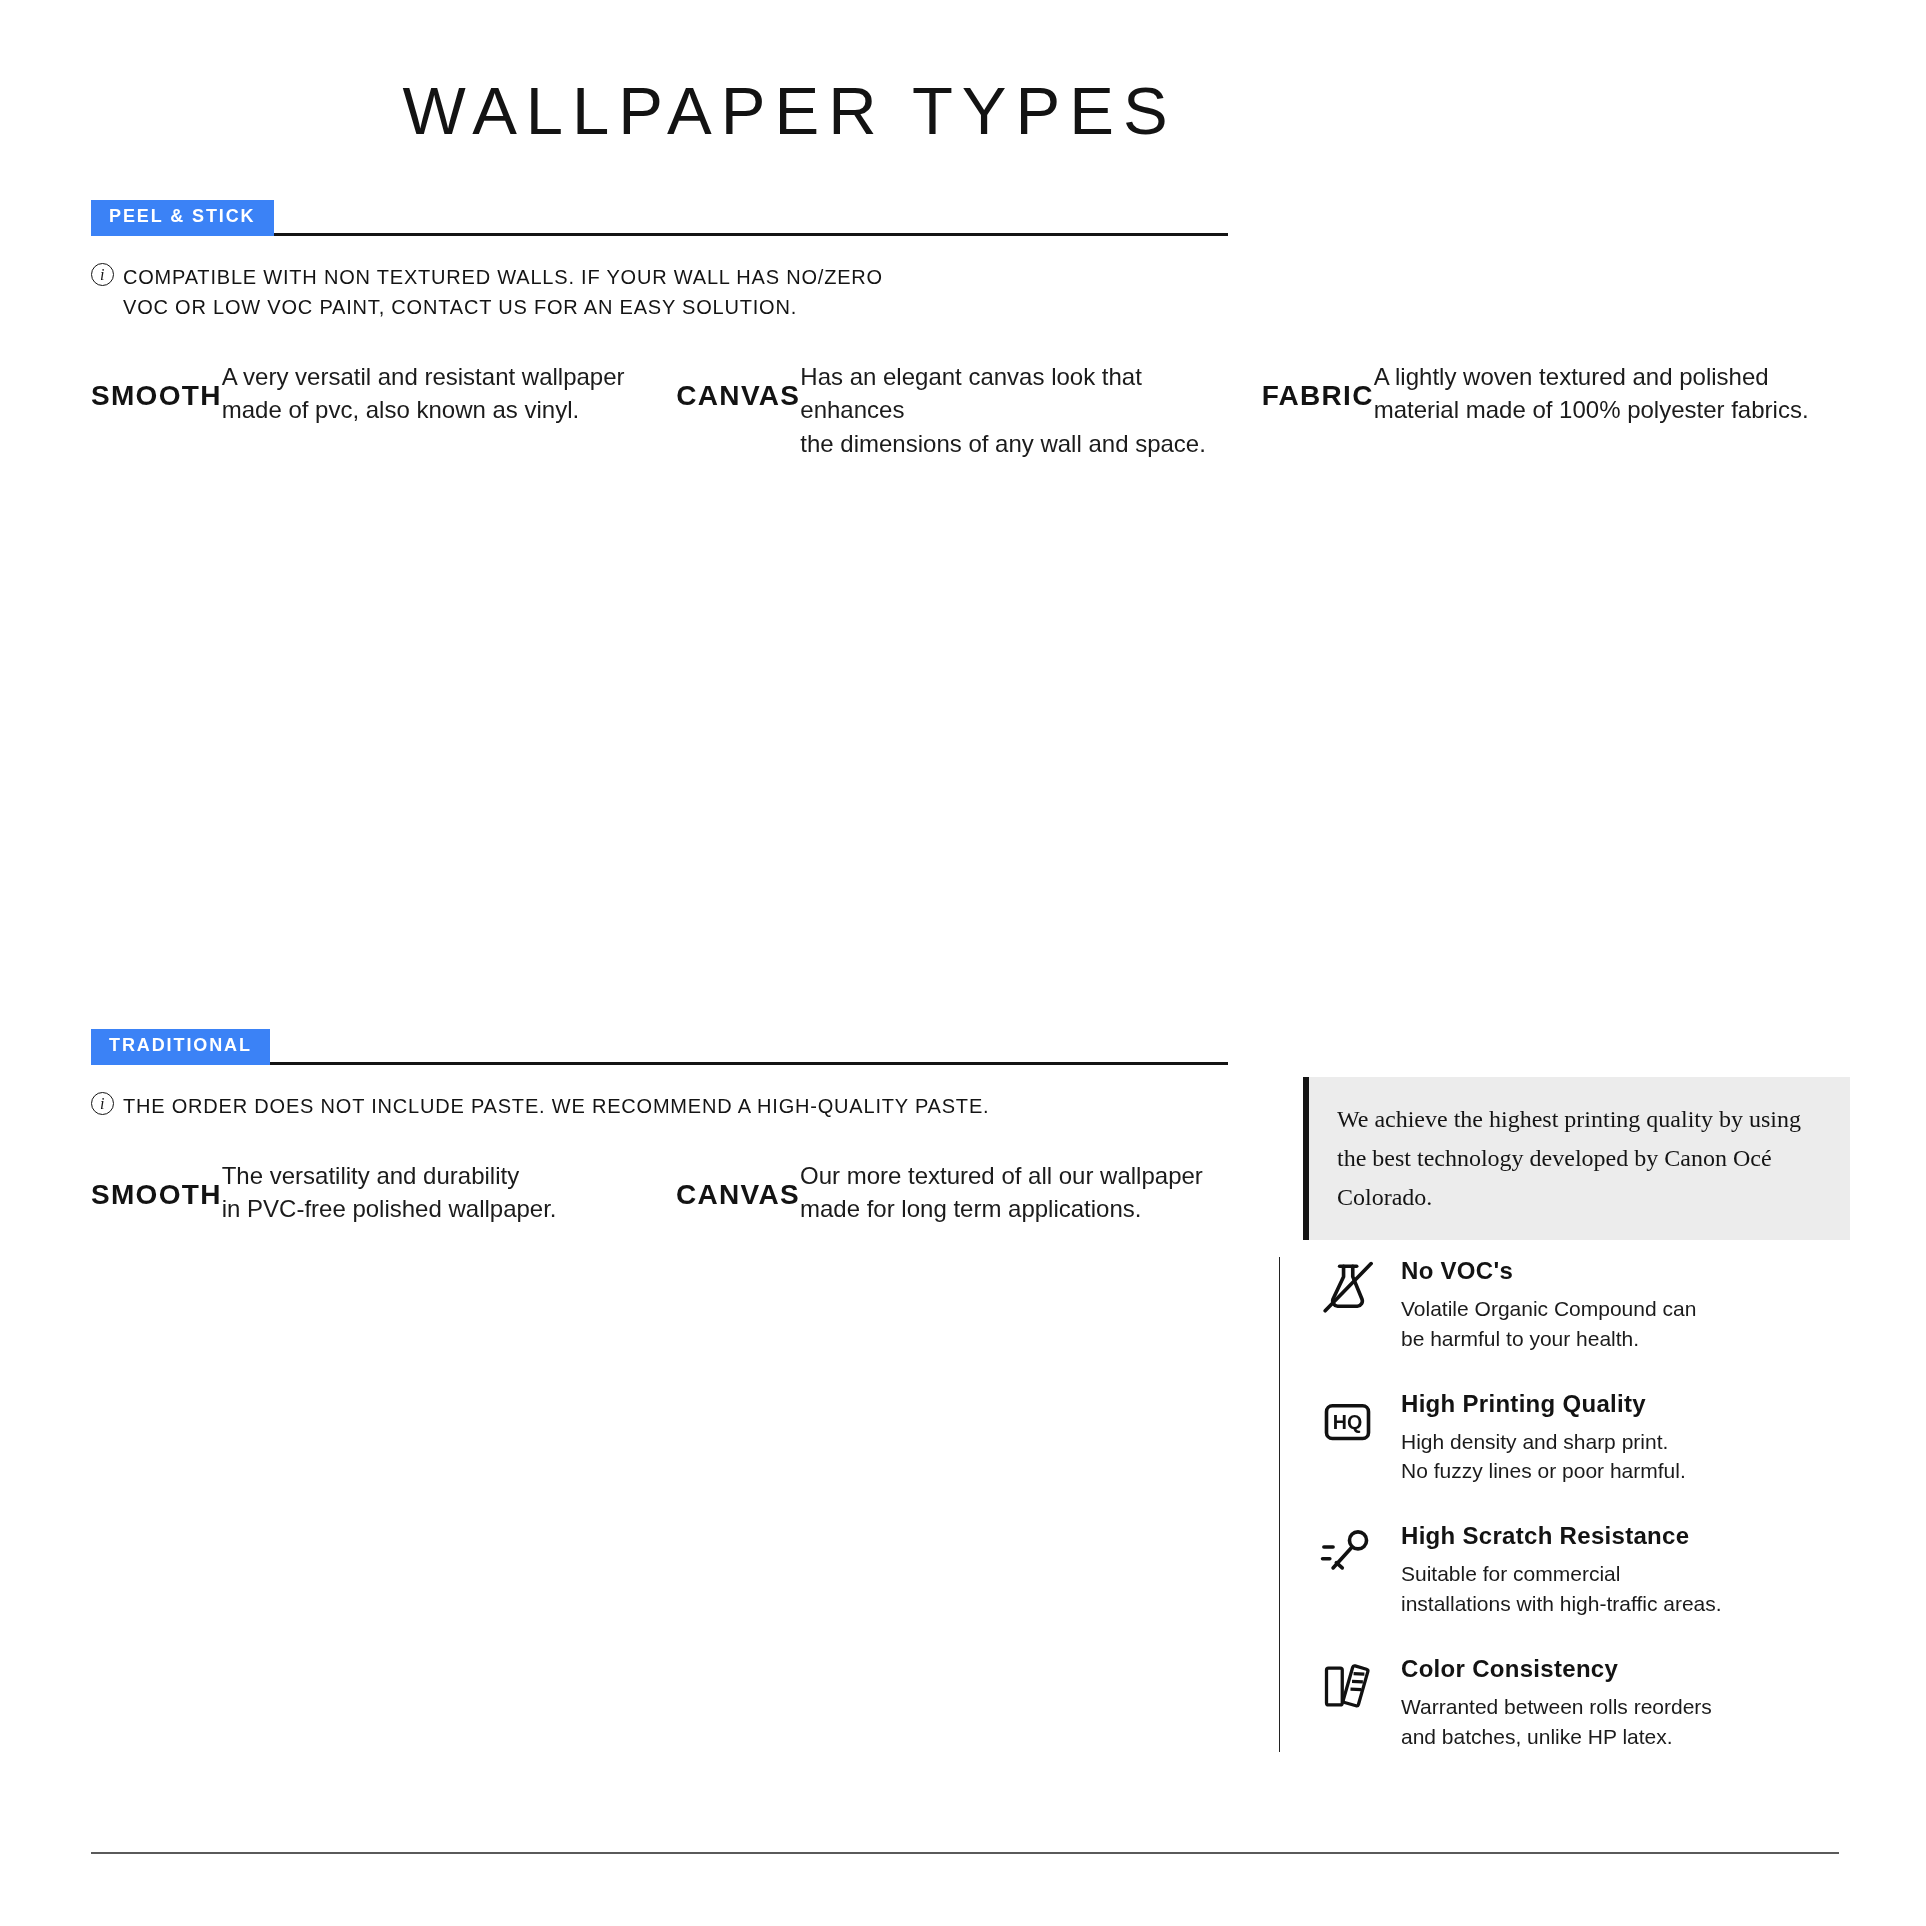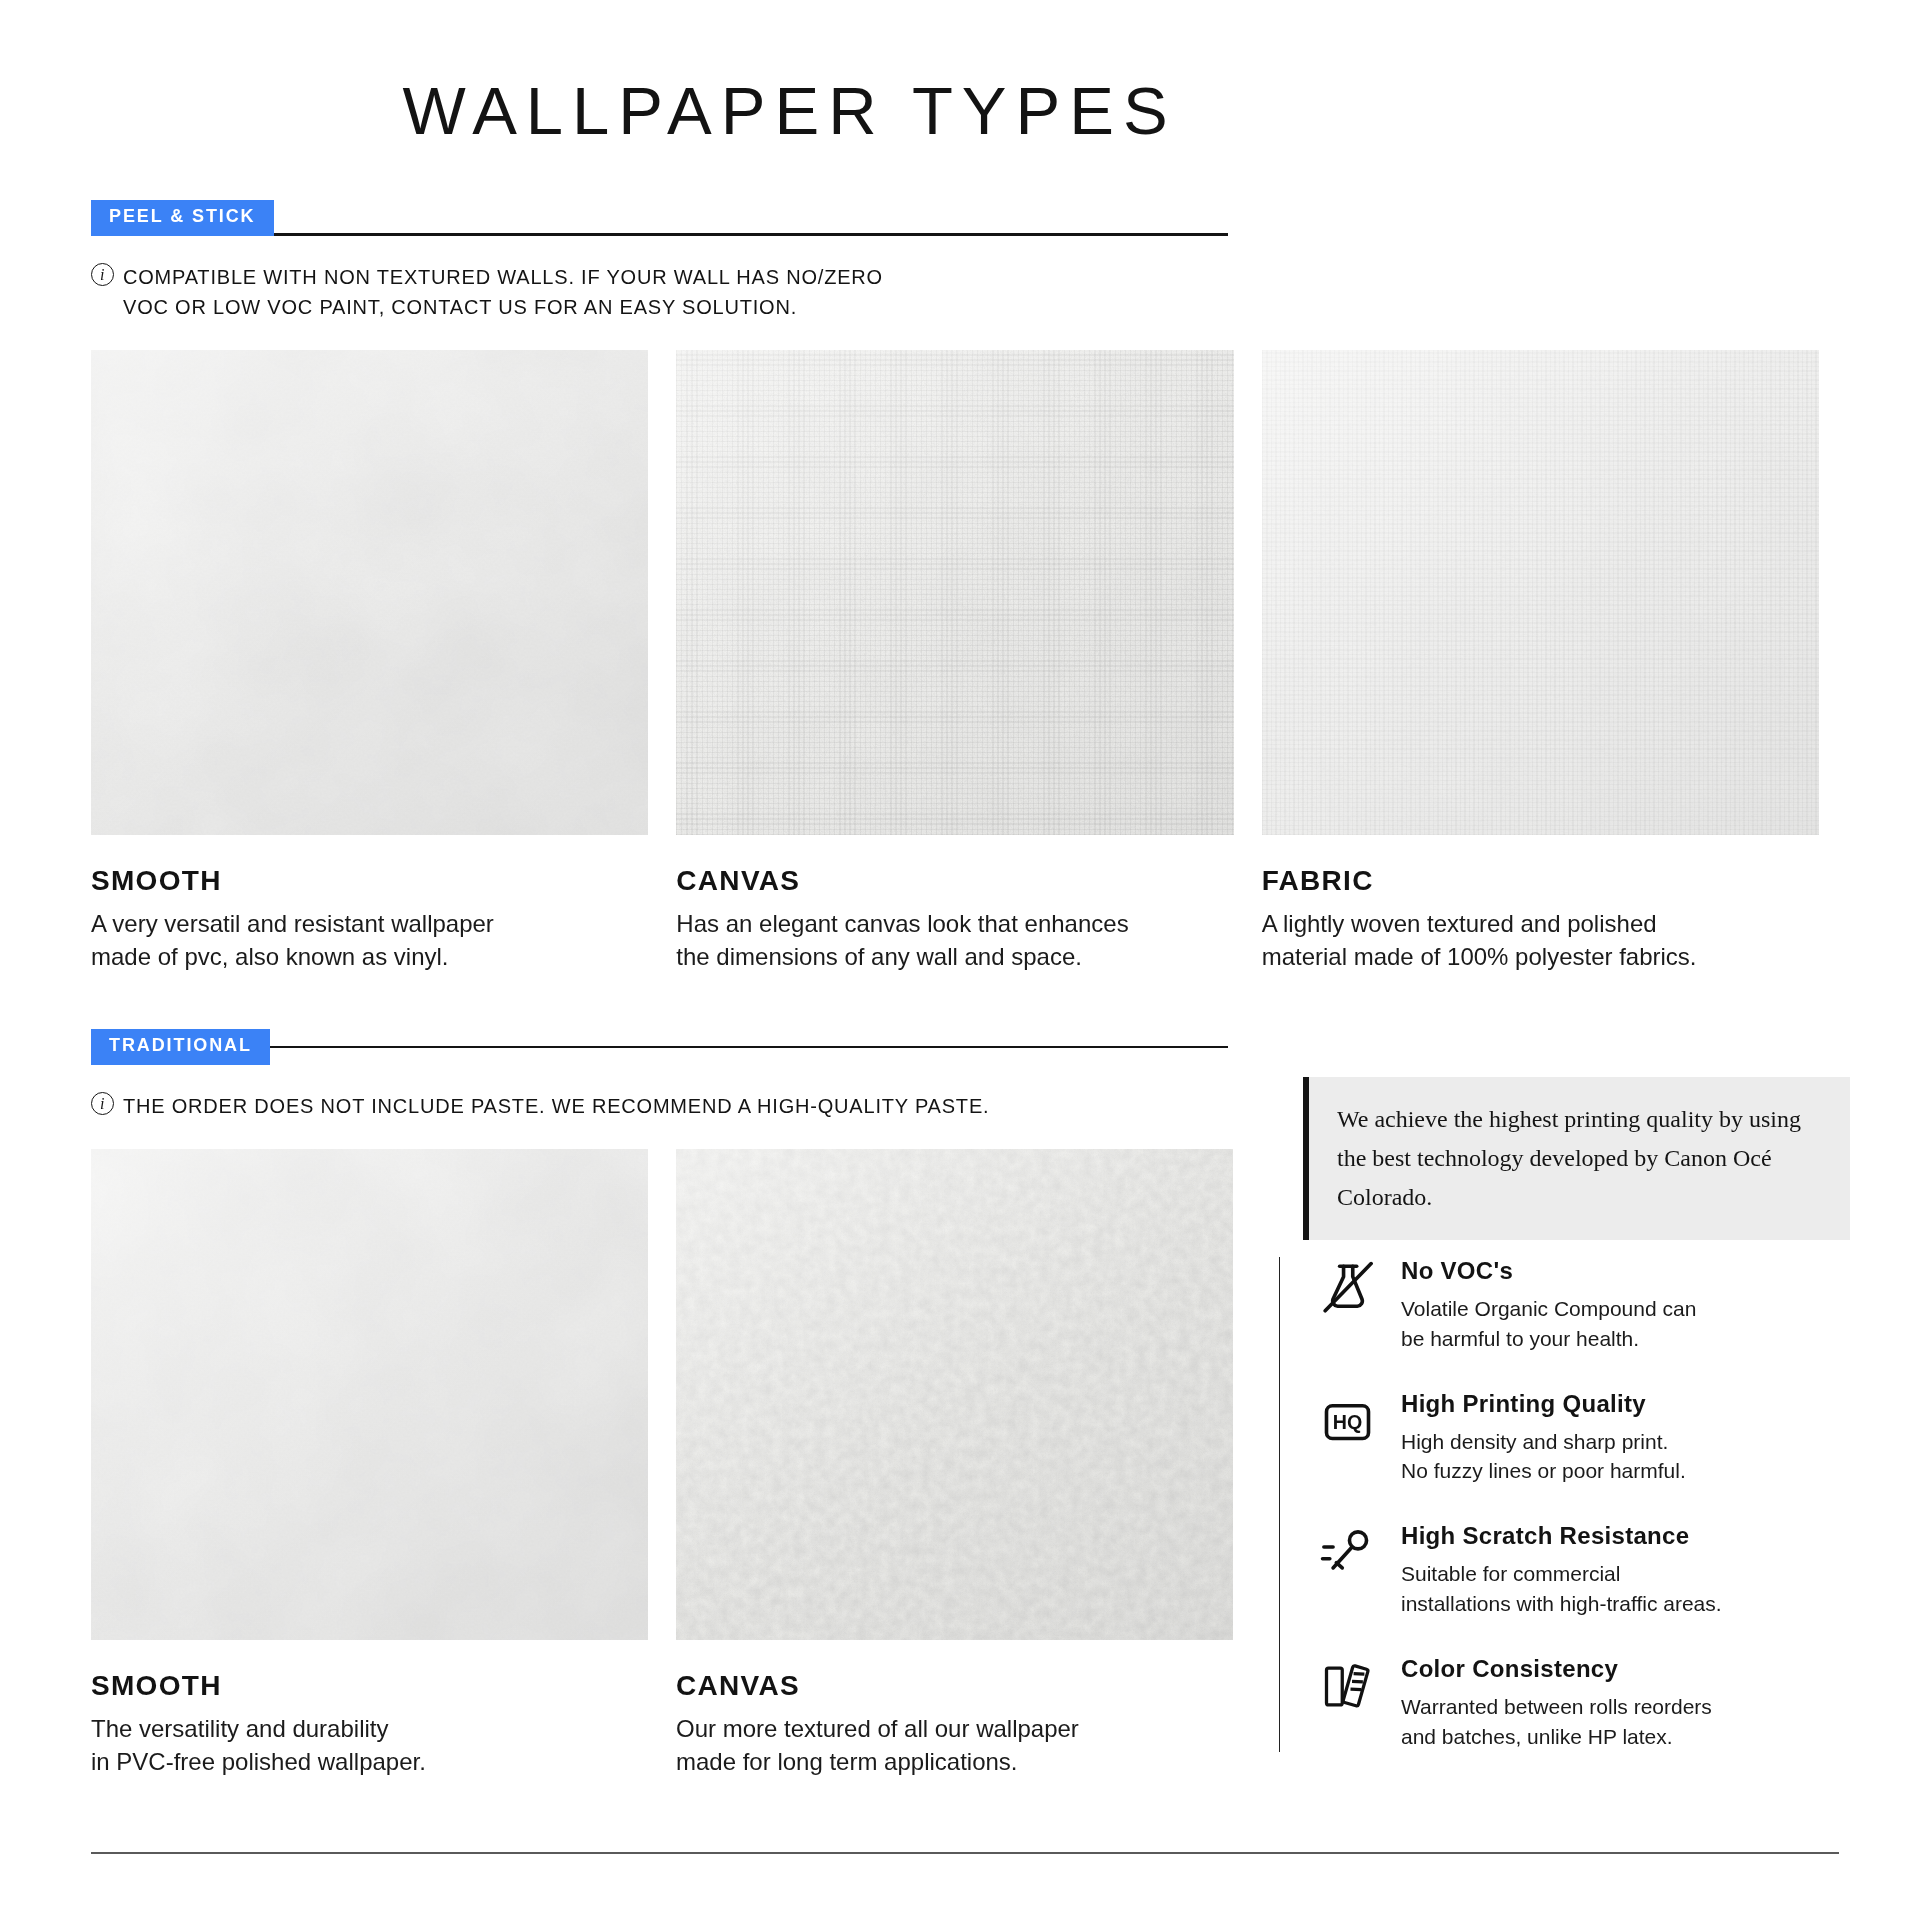--- a/index.html
+++ b/index.html
@@ -14,21 +14,21 @@
     letter-spacing:1.9px;padding:6.4px 18px 8.3px 18px;white-space:nowrap;}
   .section-rule{flex:1;height:2.6px;background:#141414;}
 
   .note{position:absolute;display:flex;align-items:flex-start;font-size:20px;
     letter-spacing:0.8px;line-height:1.5;color:#141414;}
   .info-icon{flex:0 0 23px;width:23px;height:23px;border:1.9px solid #141414;border-radius:50%;
     text-align:center;line-height:22px;font-size:16px;font-style:italic;
     font-family:"Liberation Serif", serif;margin-right:9px;margin-top:1.3px;box-sizing:border-box;}
 
   .swatch-row{position:absolute;display:flex;gap:28px;}
-  .card{display:flex;flex-direction:column;}
+  .card{display:flex;flex-direction:row;}
   .row1 .card{flex:1;}
   .row2 .card{flex:0 0 557px;}
 
   .texture{position:relative;overflow:hidden;}
   .row1 .texture{height:485px;}
   .row2 .texture{height:491px;}
   .tex-svg{position:absolute;inset:0;width:100%;height:100%;display:block;}
   .texture::after{content:"";position:absolute;inset:0;pointer-events:none;
     background:linear-gradient(145deg, rgba(255,255,255,0.40), rgba(0,0,0,0.025) 55%, rgba(0,0,0,0.06));}
 
@@ -143,21 +143,21 @@
       </div>
       <div class="card-title">FABRIC</div>
       <div class="card-desc">
         <span>A lightly woven textured and polished</span>
         <span>material made of 100% polyester fabrics.</span>
       </div>
     </div>
 
   </div>
 
-  <div class="section-header" style="left:91px;top:1029px;width:1137px;align-items:center;">
+  <div class="section-header" style="left:91px;top:1029px;width:1137px;">
     <div class="section-label">TRADITIONAL</div>
     <div class="section-rule"></div>
   </div>
 
   <div class="note" style="left:91px;top:1091px;">
     <span class="info-icon">i</span>
     <div>
       <span style="display:block;">THE ORDER DOES NOT INCLUDE PASTE. WE RECOMMEND A HIGH-QUALITY PASTE.</span>
     </div>
   </div>

